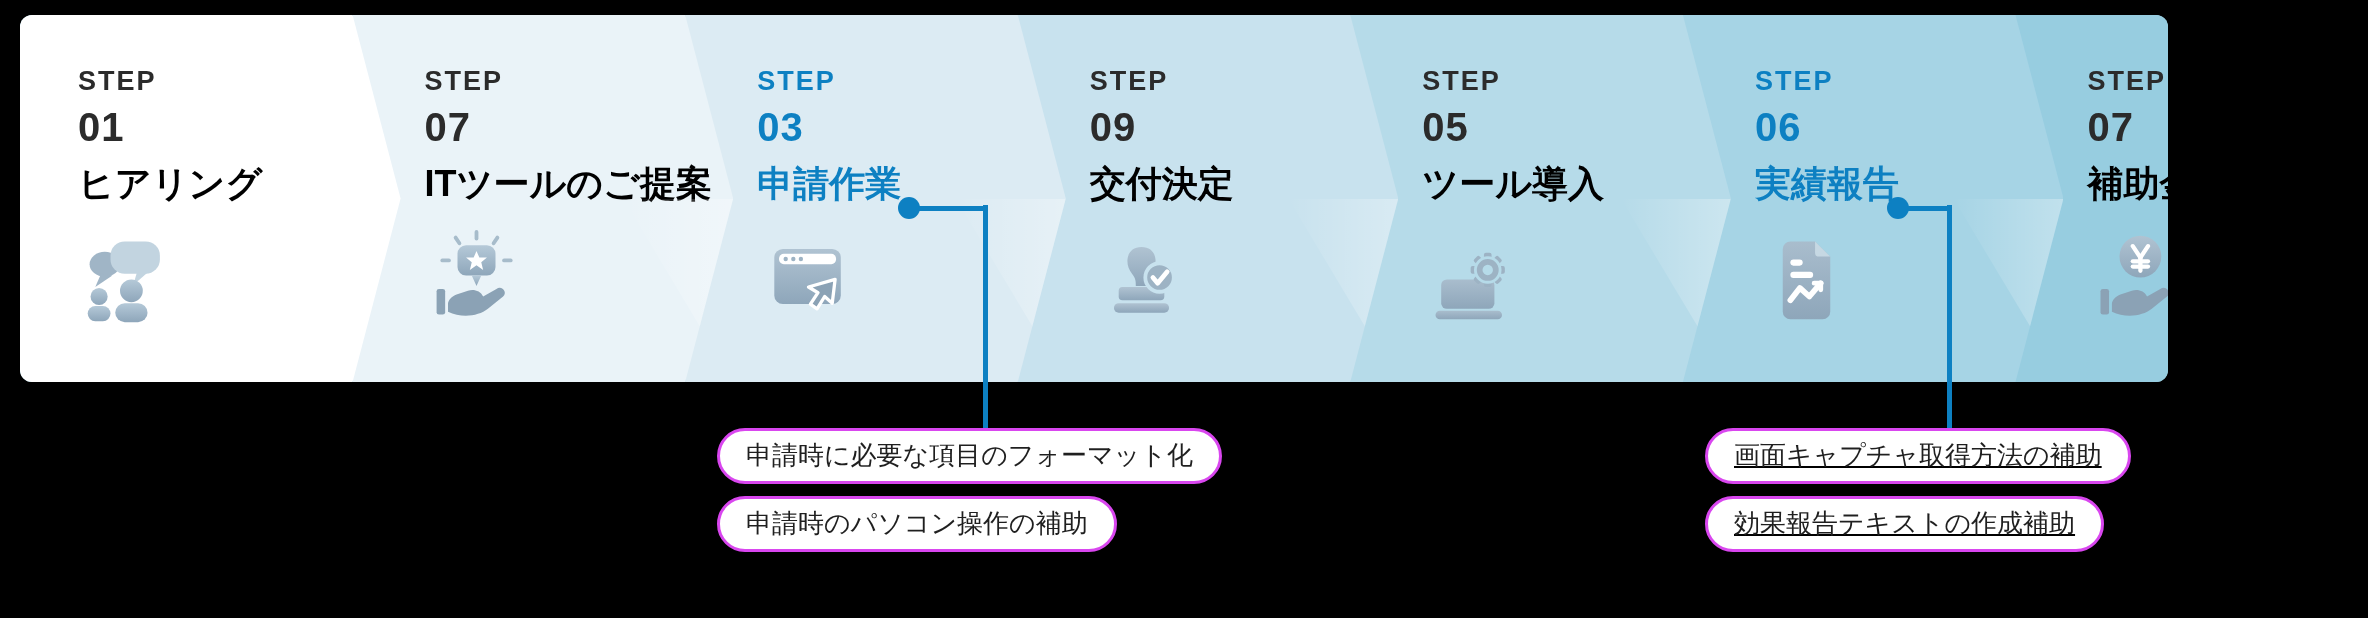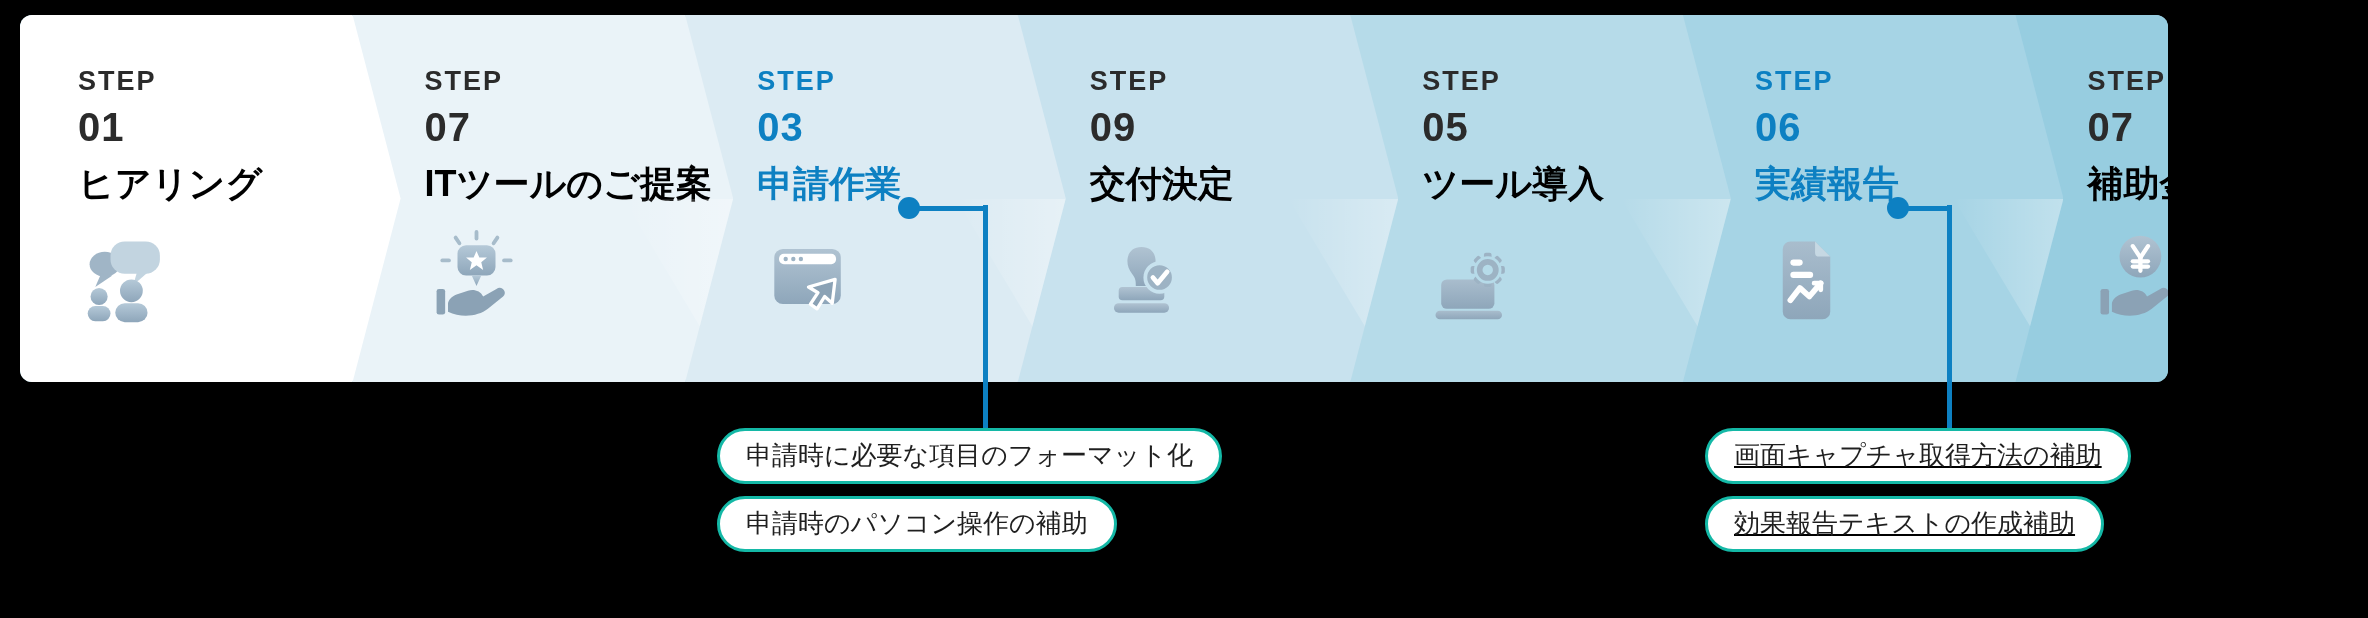--- a/index.html
+++ b/index.html
@@ -61,21 +61,21 @@
   }
   .conn-h{position:absolute;height:5px;background:#0d80c2;z-index:20;}
   .conn-v{position:absolute;width:5px;background:#0d80c2;z-index:20;}
 
   
   .callout-group{
     position:absolute;display:flex;flex-direction:column;gap:12px;
     align-items:flex-start;z-index:25;
   }
   .pill{
-    background:#fff;border:3px solid #14b8a6;border-radius:999px;
+    background:#fff;border:3px solid #d946ef;border-radius:999px;
     padding:10px 26px;font-size:26px;font-weight:500;color:#1f1f1f;
     line-height:1.15;white-space:nowrap;
   }
 </style>
 </head>
 <body>
 
 <div class="canvas">
 
   <div class="banner">

